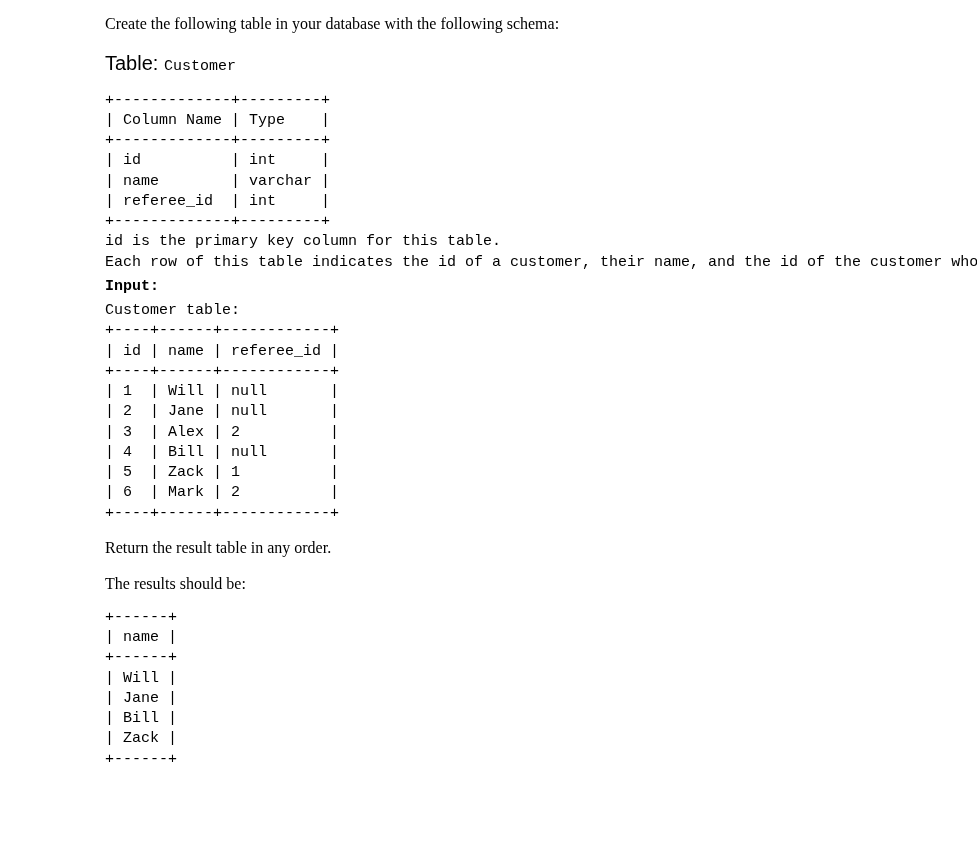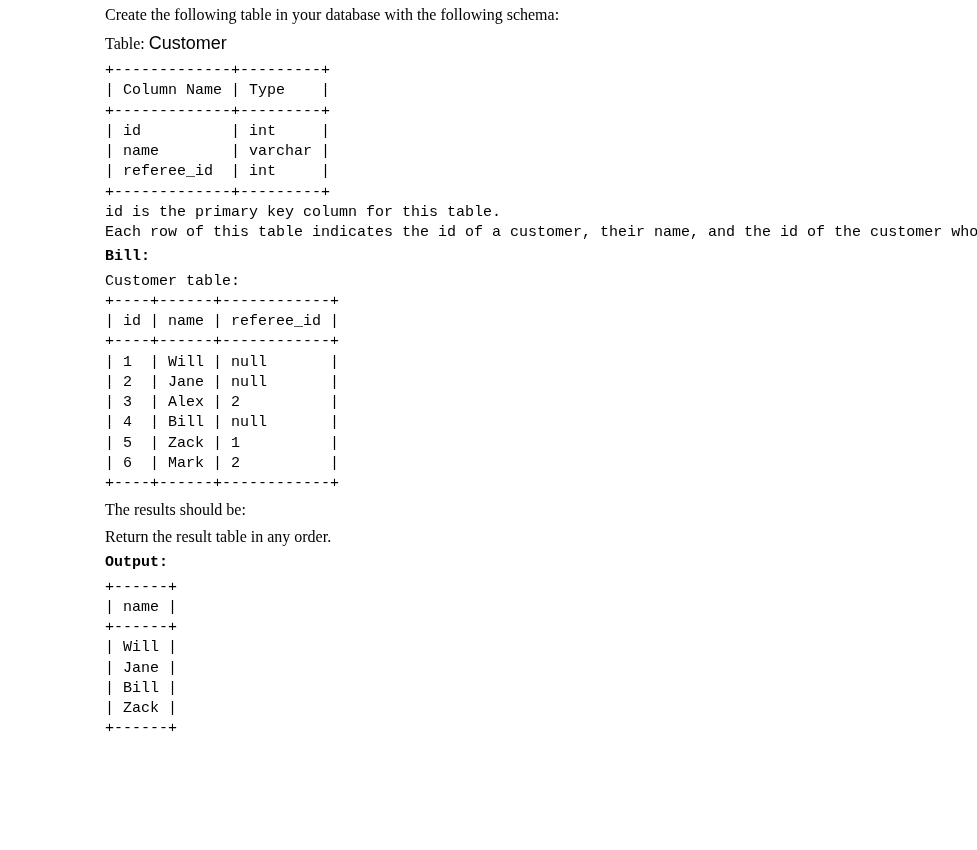--- a/index.html
+++ b/index.html
@@ -11,36 +11,36 @@
       padding: 0;
       width: 977px;
     }
     .content {
       padding: 0 105px 20px 105px;
     }
     .prose {
       font-family: Georgia, 'Times New Roman', serif;
       font-size: 16px;
       line-height: 1.5;
-      margin: 3px 0;
+      margin: 12px 0;
     }
     .mono {
       font-family: 'Courier New', Courier, monospace;
       font-size: 15px;
       line-height: 1.35;
       white-space: pre;
       margin: 4px 0;
     }
     .table-prefix {
-      font-family: Liberation Serif, serif;
-      font-size: 16px;
+      font-family: Liberation Sans, sans-serif;
+      font-size: 20px;
     }
     .table-name {
-      font-family: Liberation Sans, sans-serif;
-      font-size: 18px;
+      font-family: Liberation Mono, monospace;
+      font-size: 15px;
     }
     .bold {
       font-weight: bold;
     }
   </style>
 </head>
 <body>
 
 <div class="content">
 
@@ -54,39 +54,38 @@
 | Column Name | Type    |
 +-------------+---------+
 | id          | int     |
 | name        | varchar |
 | referee_id  | int     |
 +-------------+---------+
 id is the primary key column for this table.
 Each row of this table indicates the id of a customer, their name, and the id of the customer who referred them.</div>
 
 
-  <div class="mono bold">Bill:</div>
+  <div class="mono bold">Input:</div>
   <div class="mono">Customer table:
 +----+------+------------+
 | id | name | referee_id |
 +----+------+------------+
 | 1  | Will | null       |
 | 2  | Jane | null       |
 | 3  | Alex | 2          |
 | 4  | Bill | null       |
 | 5  | Zack | 1          |
 | 6  | Mark | 2          |
 +----+------+------------+</div>
 
 
+  <p class="prose">Return the result table in any order.</p>
+
   <p class="prose">The results should be:</p>
 
-  <p class="prose">Return the result table in any order.</p>
-
-  <div class="mono bold">Output:</div>
   <div class="mono">+------+
 | name |
 +------+
 | Will |
 | Jane |
 | Bill |
 | Zack |
 +------+</div>
 
 </div>

